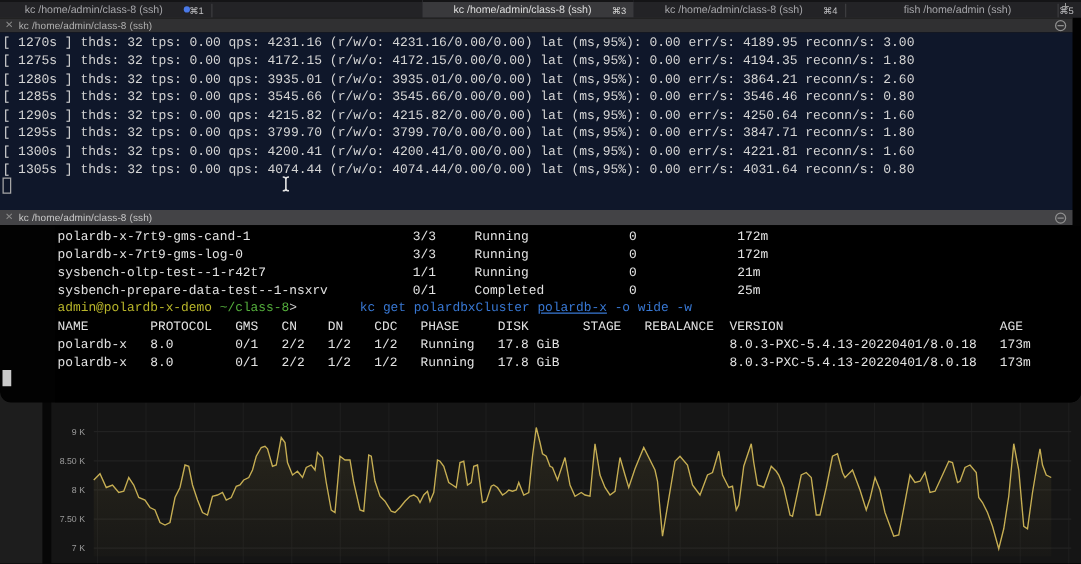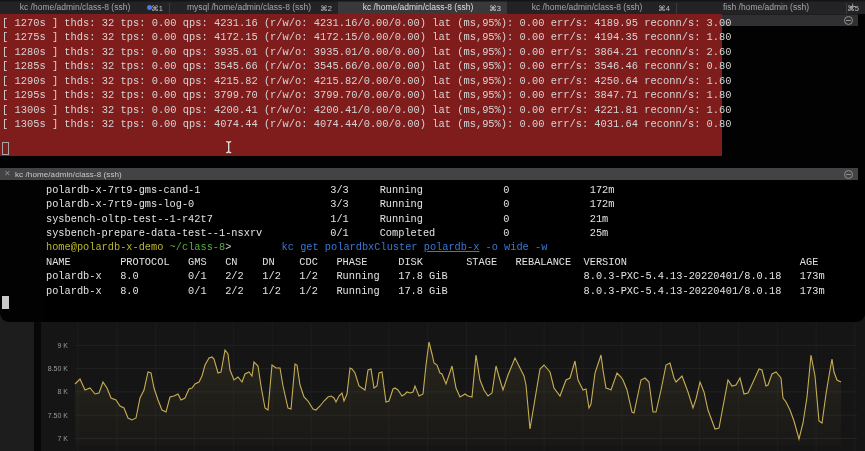--- a/index.html
+++ b/index.html
@@ -23,21 +23,21 @@
   #plus{position:absolute;right:6px;top:0;width:13px;height:14px;color:#9a9a9a;
     font-size:11px;line-height:13px;text-align:center;}
   .ptitle{position:absolute;left:0;width:858px;height:12px;color:#b2b2b2;font-size:8px;}
   .ptitle .x{position:absolute;left:4px;top:1px;color:#8a8a8a;font-size:8px;}
   .ptitle .t{position:absolute;left:15px;top:2px;letter-spacing:0.1px;}
   .circ{position:absolute;right:5px;top:2px;width:7px;height:7px;border:1px solid #909090;
     border-radius:50%;}
   .circ:after{content:"";position:absolute;left:1px;top:3px;width:5px;height:1px;background:#909090;}
   #tb1{top:14px;background:#303032;box-shadow:inset 0 1px 0 #1e1e1e;}
   #tb2{top:168px;background:#434346;color:#c9c9c9;}
-  #pane1{position:absolute;left:0;top:14px;width:722px;height:142px;background:#7f1d1d;}
+  #pane1{position:absolute;left:0;top:26px;width:858px;height:142px;background:#0f172a;}
   #pane1 pre{position:absolute;left:2px;top:1.5px;margin:0;
     font:10.4px/14.55px "Liberation Mono",monospace;color:#d4d4d4;}
   #pane2{position:absolute;left:0;top:181px;width:858px;height:141px;background:#000;margin-left:44px;}
   #pane2 pre{position:absolute;left:2px;top:1.8px;margin:0;
     font:10.3px/14.4px "Liberation Mono",monospace;color:#e2e2e2;}
   .yel{color:#b9b62a;}
   .grn{color:#54ae3c;}
   .gry{color:#cfcfcf;}
   .blu{color:#3878d4;padding-left:44px;}
   .blu-u{color:#3878d4;text-decoration:underline;}
@@ -96,21 +96,20 @@
           <text x="27" y="119">7 K</text>
         </g>
       <polygon id="area" fill="url(#fillg)" points="34,62 39,57 44,68 49,66 54,72 58,71 62,60 66,66 70,76 75,78 79,84 83,86 87,96 91,98 95,96 99,76 103,68 107,50 110,51 113,66 117,78 121,88 125,90 129,75 133,74 137,72 140,78 144,76 148,67 151,66 154,62 158,60 161,54 164,43 168,36 171,35 173,37 177,51 180,50 184,28 187,32 189,48 193,58 197,55 201,60 204,52 208,50 211,54 213,40 217,44 220,64 224,86 227,88 231,43 235,46 239,46 242,64 247,86 250,87 254,42 256,43 259,63 263,75 267,79 272,87 275,88 279,84 283,79 287,75 290,74 293,76 295,80 298,74 301,71 303,79 306,72 309,46 311,47 314,51 318,64 321,66 324,68 327,48 330,47 333,66 336,64 338,51 341,50 345,80 348,79 352,67 354,66 357,68 361,74 364,72 366,70 369,71 372,70 374,64 378,74 382,72 385,43 388,20 391,32 393,41 396,43 399,51 401,52 405,62 411,44 415,66 419,75 424,72 427,74 431,75 435,33 439,58 443,68 447,74 451,71 455,44 459,58 462,68 467,53 474,36 483,54 485,63 489,107 499,47 503,43 509,50 513,66 519,74 525,58 529,56 534,39 537,58 540,64 542,68 545,67 548,86 550,82 554,51 560,33 562,48 565,66 568,67 570,68 576,51 580,55 582,58 586,68 591,90 593,91 600,58 604,56 608,60 612,90 615,90 620,68 625,43 629,41 633,56 635,60 637,58 641,54 647,70 652,86 655,77 659,60 663,70 667,88 674,107 678,106 687,58 691,64 695,63 699,56 703,72 707,71 713,58 718,47 721,48 725,64 727,63 731,52 735,50 740,56 742,76 745,80 749,88 753,99 758,117 762,101 766,75 770,33 774,54 778,99 781,101 785,72 789,48 791,37 793,50 796,58 800,60 800,123 34,123"></polygon>
       <polyline id="line" fill="none" stroke="#c6ae53" stroke-width="1.1" points="34,62 39,57 44,68 49,66 54,72 58,71 62,60 66,66 70,76 75,78 79,84 83,86 87,96 91,98 95,96 99,76 103,68 107,50 110,51 113,66 117,78 121,88 125,90 129,75 133,74 137,72 140,78 144,76 148,67 151,66 154,62 158,60 161,54 164,43 168,36 171,35 173,37 177,51 180,50 184,28 187,32 189,48 193,58 197,55 201,60 204,52 208,50 211,54 213,40 217,44 220,64 224,86 227,88 231,43 235,46 239,46 242,64 247,86 250,87 254,42 256,43 259,63 263,75 267,79 272,87 275,88 279,84 283,79 287,75 290,74 293,76 295,80 298,74 301,71 303,79 306,72 309,46 311,47 314,51 318,64 321,66 324,68 327,48 330,47 333,66 336,64 338,51 341,50 345,80 348,79 352,67 354,66 357,68 361,74 364,72 366,70 369,71 372,70 374,64 378,74 382,72 385,43 388,20 391,32 393,41 396,43 399,51 401,52 405,62 411,44 415,66 419,75 424,72 427,74 431,75 435,33 439,58 443,68 447,74 451,71 455,44 459,58 462,68 467,53 474,36 483,54 485,63 489,107 499,47 503,43 509,50 513,66 519,74 525,58 529,56 534,39 537,58 540,64 542,68 545,67 548,86 550,82 554,51 560,33 562,48 565,66 568,67 570,68 576,51 580,55 582,58 586,68 591,90 593,91 600,58 604,56 608,60 612,90 615,90 620,68 625,43 629,41 633,56 635,60 637,58 641,54 647,70 652,86 655,77 659,60 663,70 667,88 674,107 678,106 687,58 691,64 695,63 699,56 703,72 707,71 713,58 718,47 721,48 725,64 727,63 731,52 735,50 740,56 742,76 745,80 749,88 753,99 758,117 762,101 766,75 770,33 774,54 778,99 781,101 785,72 789,48 791,37 793,50 796,58 800,60"></polyline>
     </svg>
   </div>
 
   <div id="term">
     <div id="tabbar">
         <div class="tab" style="left: 0px; width: 169px;"><span style="padding-right:19px">kc /home/admin/class-8 (ssh)</span><span style="display:inline-block;width:5px;height:5px;border-radius:50%;background:#4a79e8;position:absolute;right:17.5px;top:4.5px"></span><span class="cmd">⌘1</span></div>
-        <div class="tab" style="left: 169px; width: 169px;"><span style="padding-right:9px">mysql /home/admin/class-8 (ssh)</span><span class="cmd">⌘2</span></div>
         <div class="tabsep" style="left: 169px;"></div>
         <div class="tab active" style="left: 338px; width: 169px;"><span style="padding-right:9px">kc /home/admin/class-8 (ssh)</span><span class="cmd">⌘3</span></div>
         <div class="tab" style="left: 507px; width: 169px;"><span style="padding-right:9px">kc /home/admin/class-8 (ssh)</span><span class="cmd">⌘4</span></div>
         <div class="tab" style="left: 676px; width: 189px;"><span style="padding-right:9px">fish /home/admin (ssh)</span><span class="cmd">⌘5</span></div>
         <div class="tabsep" style="left: 676px;"></div>
         <div class="tabsep" style="left: 846px;"></div>
         <div id="plus">+</div>
       </div>
     <div id="tb1" class="ptitle">
         <span class="x">✕</span>
@@ -130,21 +129,21 @@
     <div id="tb2" class="ptitle">
         <span class="x">✕</span>
         <span class="t">kc /home/admin/class-8 (ssh)</span>
         <span class="circ"></span>
       </div>
     <div id="pane2">
       <pre>polardb-x-7rt9-gms-cand-1                     3/3     Running             0             172m
 polardb-x-7rt9-gms-log-0                      3/3     Running             0             172m
 sysbench-oltp-test--1-r42t7                   1/1     Running             0             21m
 sysbench-prepare-data-test--1-nsxrv           0/1     Completed           0             25m
-<span class="yel">home@polardb-x-demo</span> <span class="grn">~/class-8</span><span class="gry">&gt;</span> <span class="blu">kc get polardbxCluster <span class="blu-u">polardb-x</span> -o wide -w</span>
+<span class="yel">admin@polardb-x-demo</span> <span class="grn">~/class-8</span><span class="gry">&gt;</span> <span class="blu">kc get polardbxCluster <span class="blu-u">polardb-x</span> -o wide -w</span>
 NAME        PROTOCOL   GMS   CN    DN    CDC   PHASE     DISK       STAGE   REBALANCE  VERSION                            AGE
 polardb-x   8.0        0/1   2/2   1/2   1/2   Running   17.8 GiB                      8.0.3-PXC-5.4.13-20220401/8.0.18   173m
 polardb-x   8.0        0/1   2/2   1/2   1/2   Running   17.8 GiB                      8.0.3-PXC-5.4.13-20220401/8.0.18   173m</pre>
     </div>
     <div id="cur1"></div>
     <div id="cur2"></div>
 
     <svg class="abs" style="left:222px;top:140px" width="14" height="15" viewBox="0 0 14 15">
       <g stroke="#e4e4e4" stroke-width="1.3" fill="none">
         <path d="M4.2 1.6 C5.6 1.6 6.7 2.1 6.7 3.3 C6.7 2.1 7.8 1.6 9.2 1.6 M6.7 3.3 L6.7 10.9 M4.2 12.6 C5.6 12.6 6.7 12.1 6.7 10.9 C6.7 12.1 7.8 12.6 9.2 12.6"></path>

